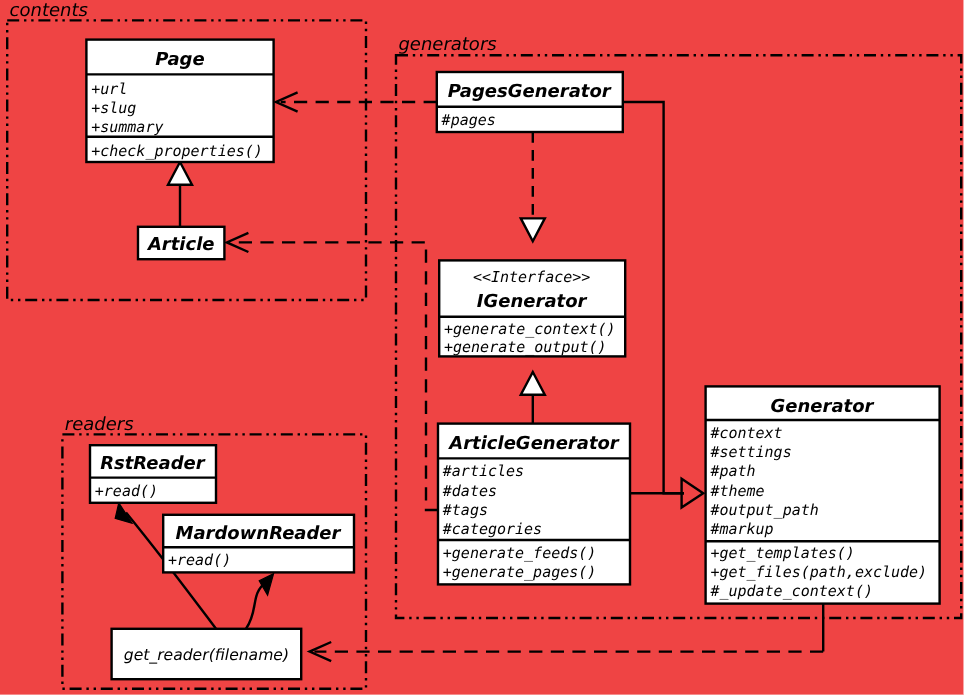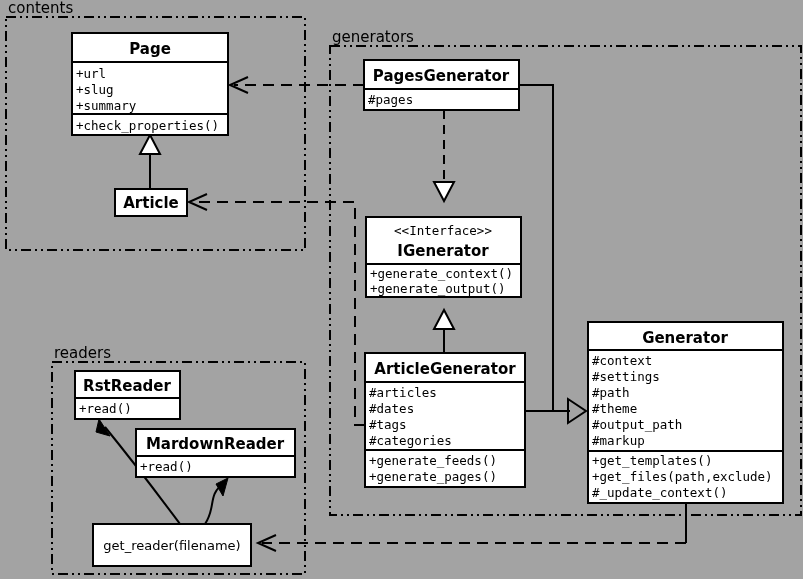--- a/index.html
+++ b/index.html
@@ -4,23 +4,24 @@
 <style>
   html, body {
     margin: 0;
     padding: 0;
     background: #ffffff;
   }
   #diagram-root {
     position: relative;
     width: 803px;
     height: 579px;
-    background: #a3a3a3;
+    background: #ef4444;
     font-family: "DejaVu Sans", sans-serif;
     overflow: hidden;
+    font-style: italic;
   }
   svg#uml-canvas {
     position: absolute;
     left: 0;
     top: 0;
     width: 803px;
     height: 579px;
   }
   .pkg-border {
     fill: none;

